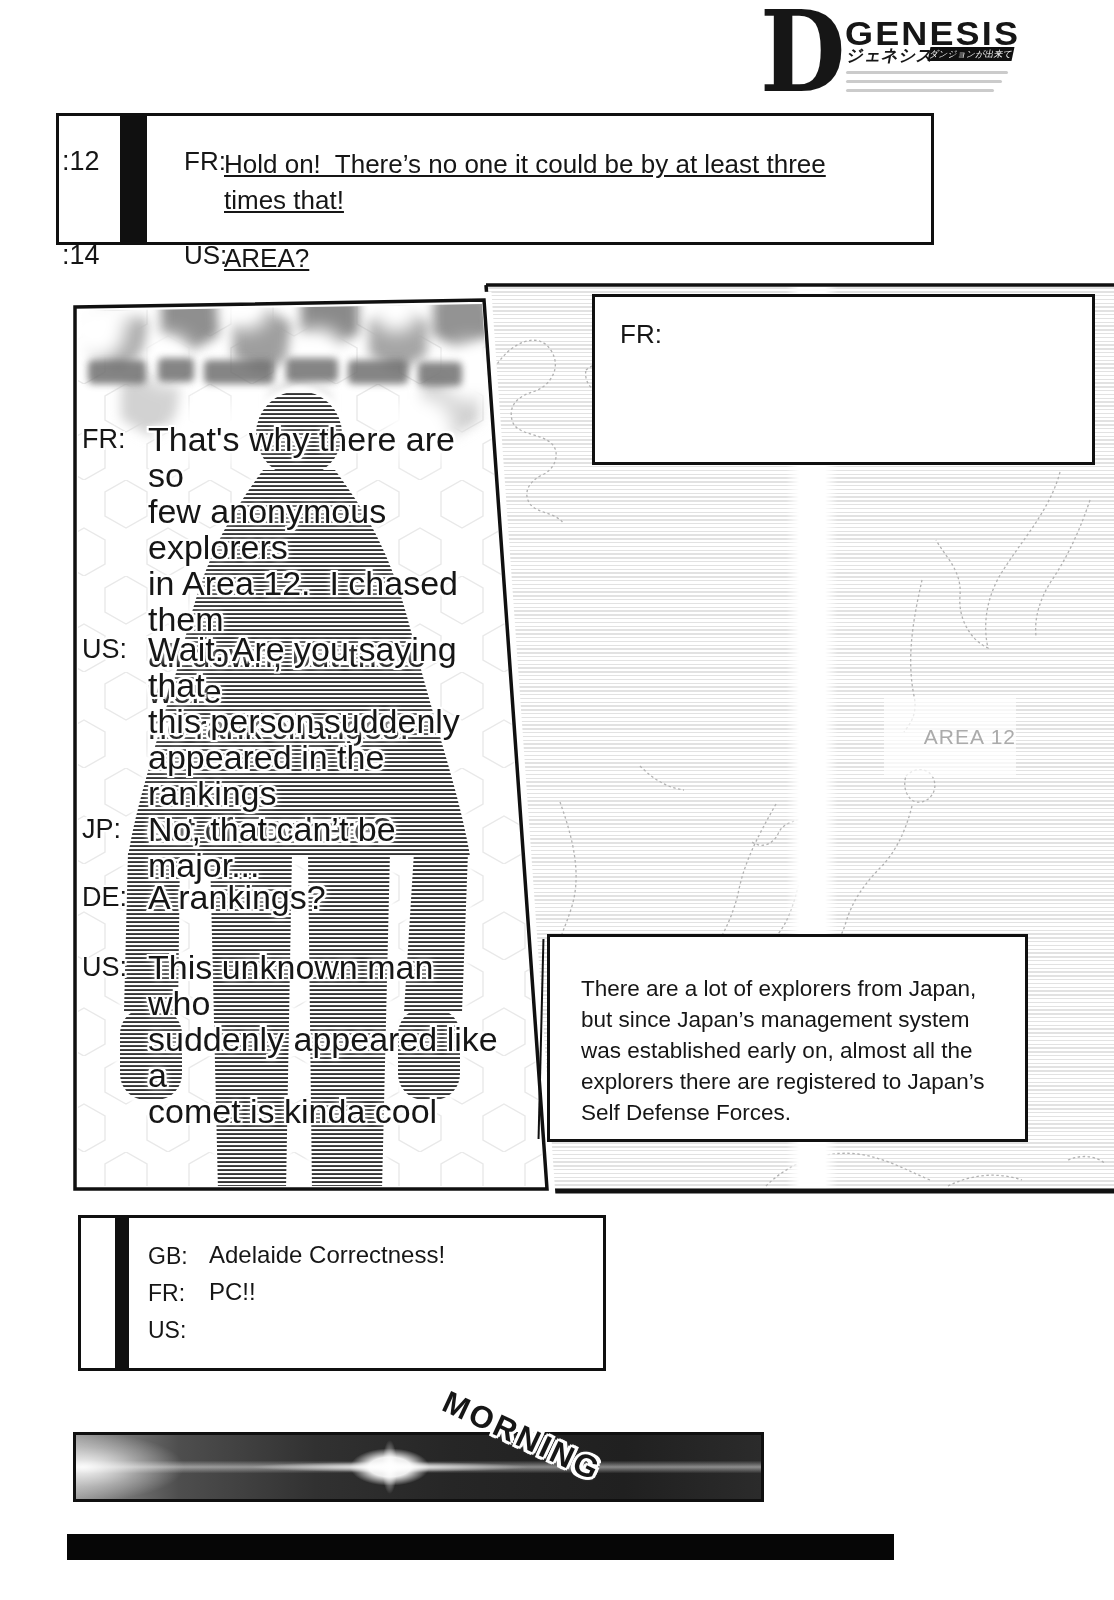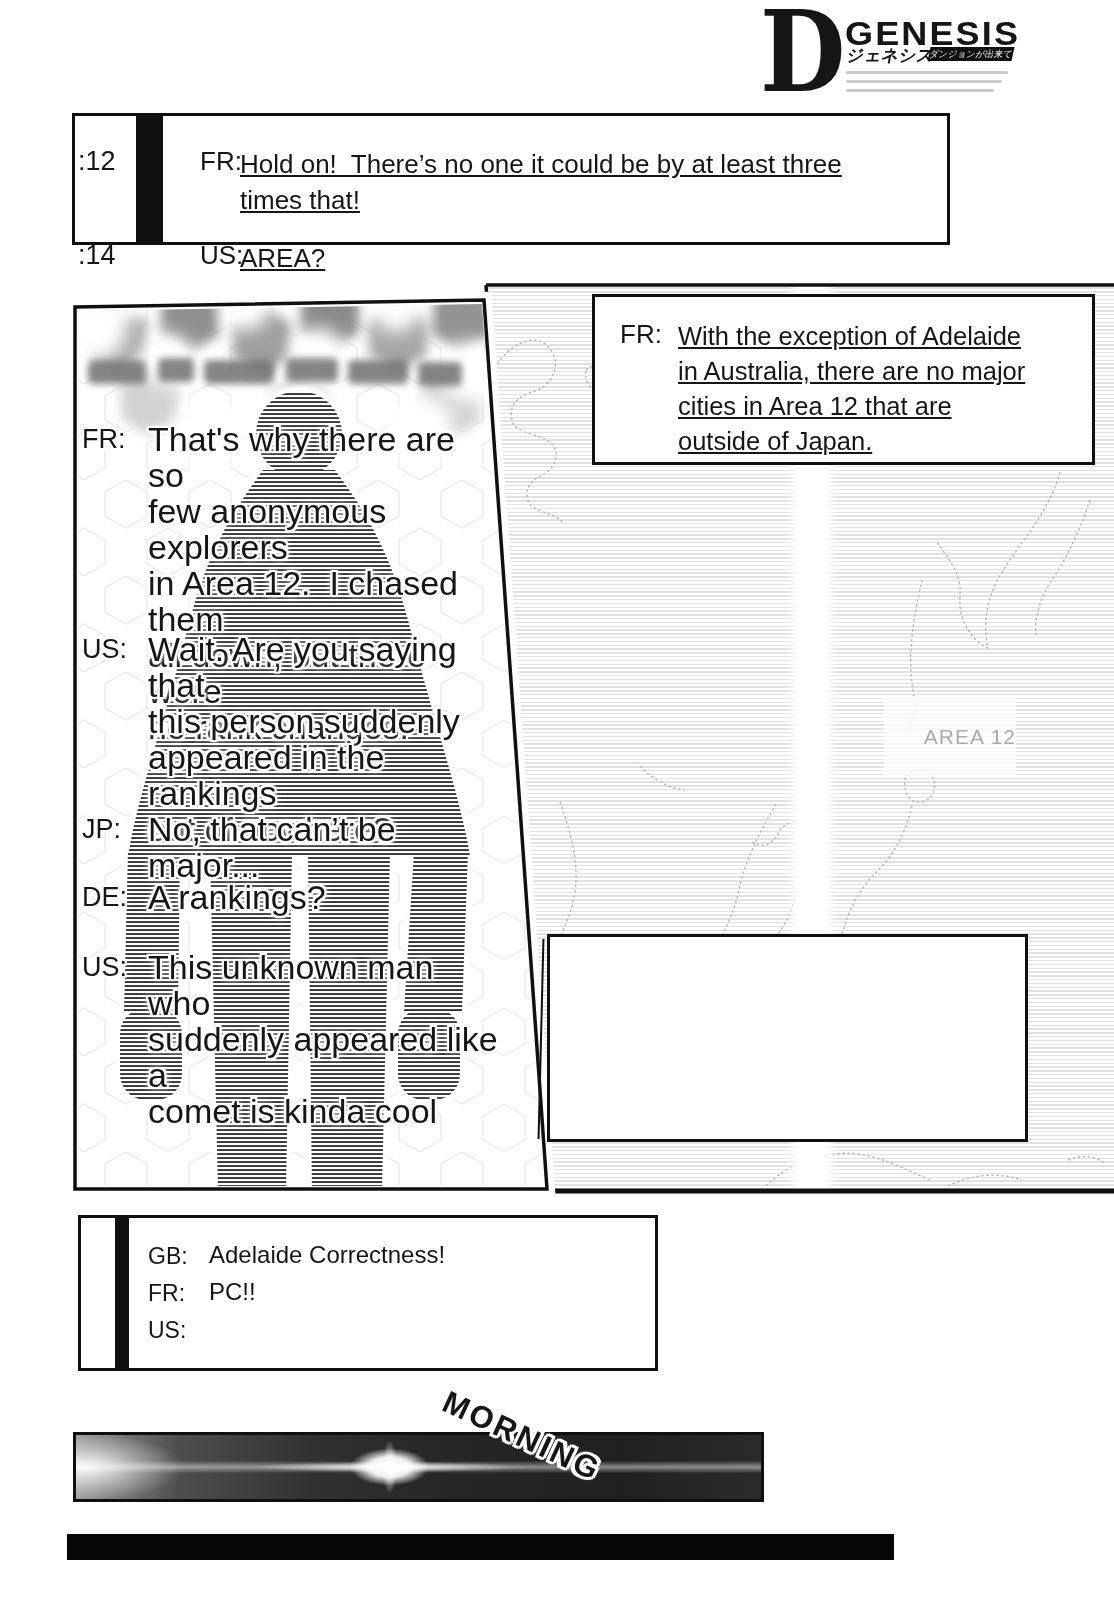--- a/index.html
+++ b/index.html
@@ -51,21 +51,21 @@
 
   
   #adelaide-box{left:592px;top:294px;width:503px;height:171px;z-index:7;}
   #adelaide-box .row-speaker{left:25px;top:22px;}
   #adelaide-box .row-text{left:83px;top:22px;font-size:25.5px;line-height:35px;width:405px;}
   #info-box{left:547px;top:934px;width:481px;height:208px;z-index:7;}
   #info-text{left:31px;top:36px;width:437px;font-size:22.5px;line-height:31px;}
   #info-edge{left:-10px;top:2px;width:2px;height:200px;background:#101010;transform:rotate(1.4deg);}
 
   
-  #bottom-panel{left:78px;top:1215px;width:580px;height:156px;z-index:7;}
+  #bottom-panel{left:78px;top:1215px;width:528px;height:156px;z-index:7;}
   .b-row-speaker{position:absolute;font-size:23px;left:67px;}
   .b-row-text{position:absolute;font-size:24px;left:128px;}
 
   
   #morning-strip{left:73px;top:1432px;width:691px;height:70px;border:3px solid #101010;box-sizing:border-box;z-index:7;
      background:
        radial-gradient(55px 26px at 45.8% 50%,#ffffff,rgba(255,255,255,.92) 38%,rgba(255,255,255,0) 72%),
        radial-gradient(185px 7px at 45.8% 50%,rgba(255,255,255,.95),rgba(255,255,255,0) 75%),
        radial-gradient(10px 36px at 45.8% 50%,rgba(255,255,255,.9),rgba(255,255,255,0) 75%),
        radial-gradient(130px 44px at 1% 50%,rgba(255,255,255,.95),rgba(255,255,255,.35) 45%,rgba(255,255,255,0) 78%),
@@ -237,41 +237,42 @@
   </div>
 
   <div id="logo-d" class="abs">D</div>
   <div id="logo-title" class="abs">GENESIS</div>
   <div id="logo-kana" class="abs">ジェネシス</div>
   <div id="logo-badge" class="abs">ダンジョンが出来て3年</div>
   <div class="tagline-bar" style="left:846px;top:71px;width:162px"></div>
   <div class="tagline-bar" style="left:846px;top:80px;width:156px"></div>
   <div class="tagline-bar" style="left:846px;top:89px;width:148px"></div>
 
-  <div class="panel" style="left:72px;top:113px;width:878px;height:132px;z-index:7">
+  <div class="panel" style="left:56px;top:113px;width:878px;height:132px;z-index:7">
     <div class="vbar" style="left:61px;width:27px"></div>
     <div class="row-time" style="left:3px;top:30px">:12</div>
     <div class="row-speaker" style="left:125px;top:30px">FR:</div>
     <div class="row-text prewrap" style="left:165px;top:30px;width:700px">Hold on!  There’s no one it could be by at least three
 times that!</div>
     <div class="row-time" style="left:3px;top:124px">:14</div>
     <div class="row-speaker" style="left:125px;top:124px">US:</div>
     <div class="row-text prewrap" style="left:165px;top:124px;width:700px">AREA?</div>
   </div>
 
   <div id="adelaide-box" class="panel">
     <div class="row-speaker">FR:</div>
-    <div class="row-text prewrap">With the exception of Adelaide
-in Australia, there are no major
-cities in Area 12 that are
-outside of Japan.</div>
   </div>
 
   <div id="info-box" class="panel">
     <div id="info-edge" class="abs"></div>
+    <div id="info-text" class="abs prewrap">There are a lot of explorers from Japan,
+but since Japan’s management system
+was established early on, almost all the
+explorers there are registered to Japan’s
+Self Defense Forces.</div>
   </div>
 
   <div id="bottom-panel" class="panel">
     <div class="vbar" style="left:34px;width:14px"></div>
     <div class="b-row-speaker" style="top:25px">GB:</div>
     <div class="b-row-text" style="top:23px">Adelaide Correctness!</div>
     <div class="b-row-speaker" style="top:62px">FR:</div>
     <div class="b-row-text" style="top:60px">PC!!</div>
     <div class="b-row-speaker" style="top:99px">US:</div>
   </div>

